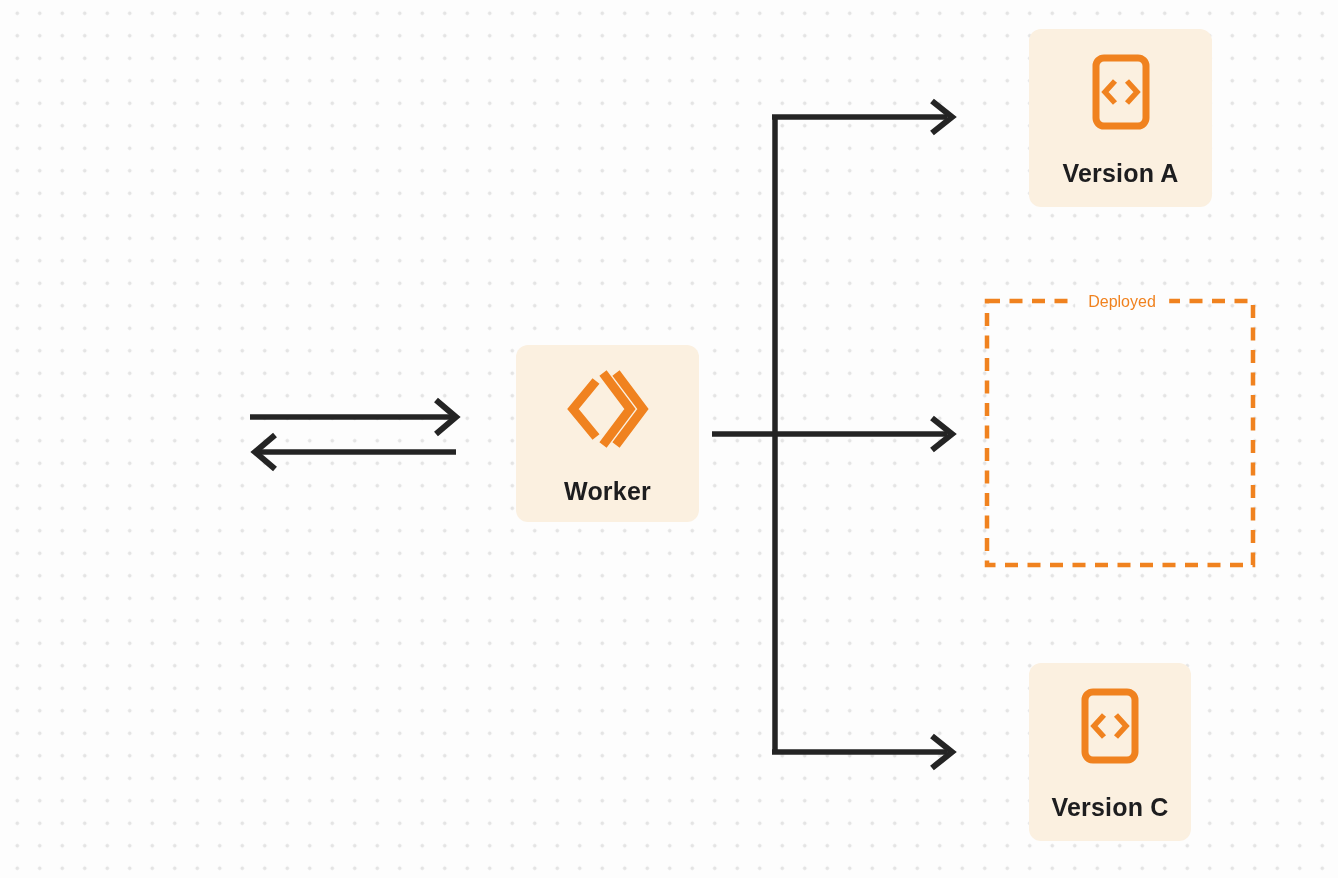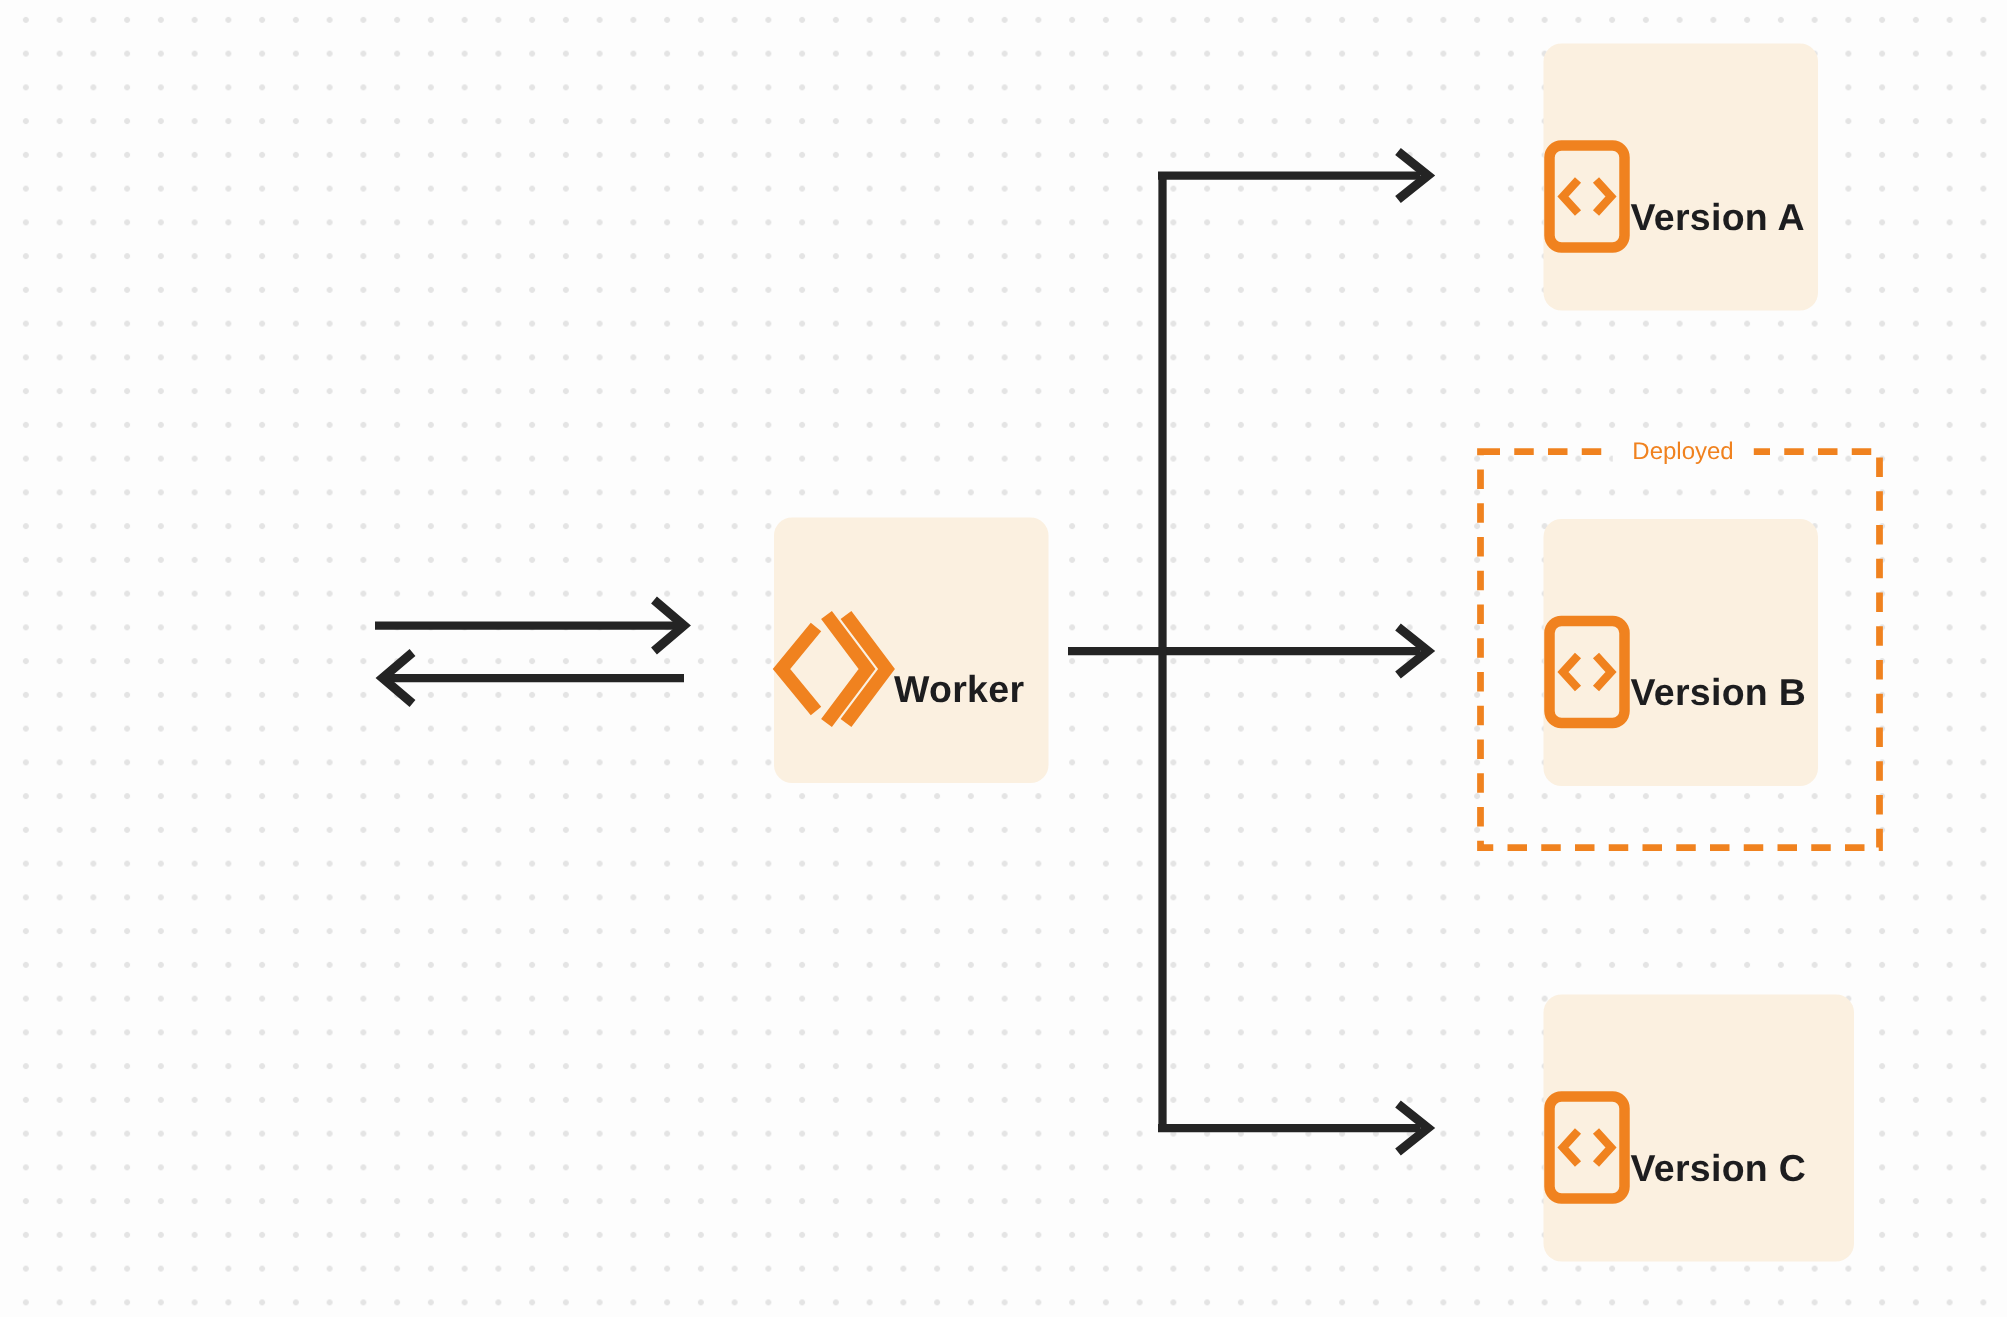--- a/index.html
+++ b/index.html
@@ -18,38 +18,38 @@
   .wires line,.wires polyline{stroke:var(--line,#242424);fill:none;stroke-linejoin:miter;}
   .wires line{stroke-width:5.5px;}
   .wires polyline{stroke-width:6px;}
   .wires .dashed-rect{
     fill:none;stroke:var(--accent,#F0821F);
     stroke-width:4.5px;stroke-dasharray:13 9.5;
   }
   .node{
     position:absolute;z-index:2;
     border-radius:12px;
-    display:flex;flex-direction:row;align-items:center;
+    display:flex;flex-direction:column;align-items:center;
     box-sizing:border-box;
   }
   .node .label{
     font-size:25px;font-weight:bold;color:var(--text,#1D1D1F);
     letter-spacing:.2px;white-space:nowrap;
   }
   .node-client{
     left:30px;top:344px;width:182px;height:179px;
     background:var(--client-fill,#F4F5F6);
     justify-content:center;border-radius:10px;
   }
   .node-cream{background:var(--node-fill,#FBF0E0);padding-top:25px;}
   .node-cream .label{margin-top:29px;}
   .node-worker{left:516px;top:345px;width:183px;height:177px;}
   .node-va{left:1029px;top:29px;width:183px;height:178px;}
   .node-vb{left:1029px;top:346px;width:183px;height:178px;}
-  .node-vc{left:1029px;top:663px;width:207px;height:178px;}
+  .node-vc{left:1029px;top:663px;width:162px;height:178px;}
   .icon-stroke{stroke:var(--accent,#F0821F);fill:none;stroke-linejoin:miter;}
   .traffic-label{
     position:absolute;left:785px;top:351px;width:145px;z-index:2;
     text-align:center;color:var(--text,#1D1D1F);
   }
   .traffic-label .pct{font-size:21px;font-weight:bold;line-height:26px;}
   .traffic-label .cap{font-size:18px;font-weight:bold;line-height:26px;letter-spacing:1.2px;margin-top:6px;}
   .deployed-label{
     position:absolute;left:1122px;top:286px;z-index:3;
     transform:translateX(-50%);
@@ -110,28 +110,20 @@
 
   <div class="node node-cream node-va">
     <svg width="58" height="76" viewBox="0 0 58 76">
       <rect class="icon-stroke" stroke-width="7" x="4" y="4" width="50" height="68" rx="8"></rect>
       <polyline class="icon-stroke" stroke-width="5.5" points="23,27 13,38 23,49"></polyline>
       <polyline class="icon-stroke" stroke-width="5.5" points="35,27 45,38 35,49"></polyline>
     </svg>
     <span class="label">Version A</span>
   </div>
 
-  <div class="node node-cream node-vb">
-    <svg width="58" height="76" viewBox="0 0 58 76">
-      <rect class="icon-stroke" stroke-width="7" x="4" y="4" width="50" height="68" rx="8"></rect>
-      <polyline class="icon-stroke" stroke-width="5.5" points="23,27 13,38 23,49"></polyline>
-      <polyline class="icon-stroke" stroke-width="5.5" points="35,27 45,38 35,49"></polyline>
-    </svg>
-    <span class="label">Version B</span>
-  </div>
 
   <div class="node node-cream node-vc">
     <svg width="58" height="76" viewBox="0 0 58 76">
       <rect class="icon-stroke" stroke-width="7" x="4" y="4" width="50" height="68" rx="8"></rect>
       <polyline class="icon-stroke" stroke-width="5.5" points="23,27 13,38 23,49"></polyline>
       <polyline class="icon-stroke" stroke-width="5.5" points="35,27 45,38 35,49"></polyline>
     </svg>
     <span class="label">Version C</span>
   </div>
 

